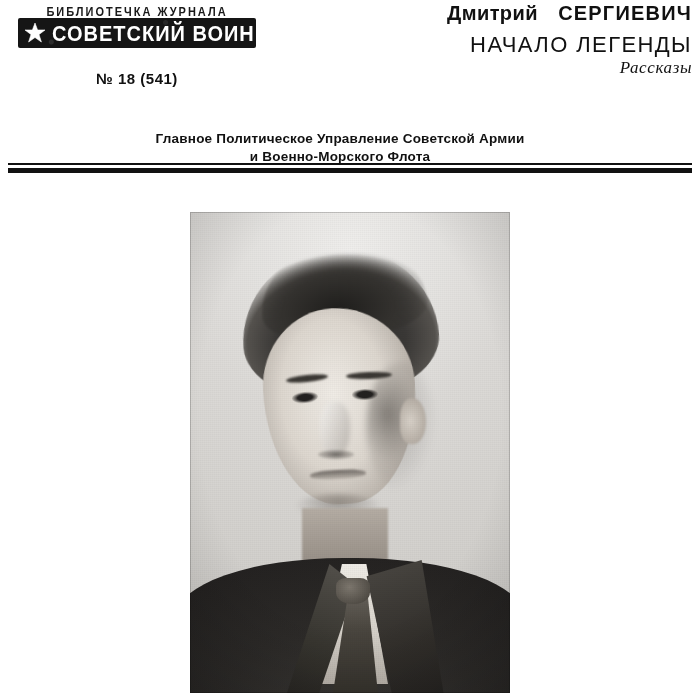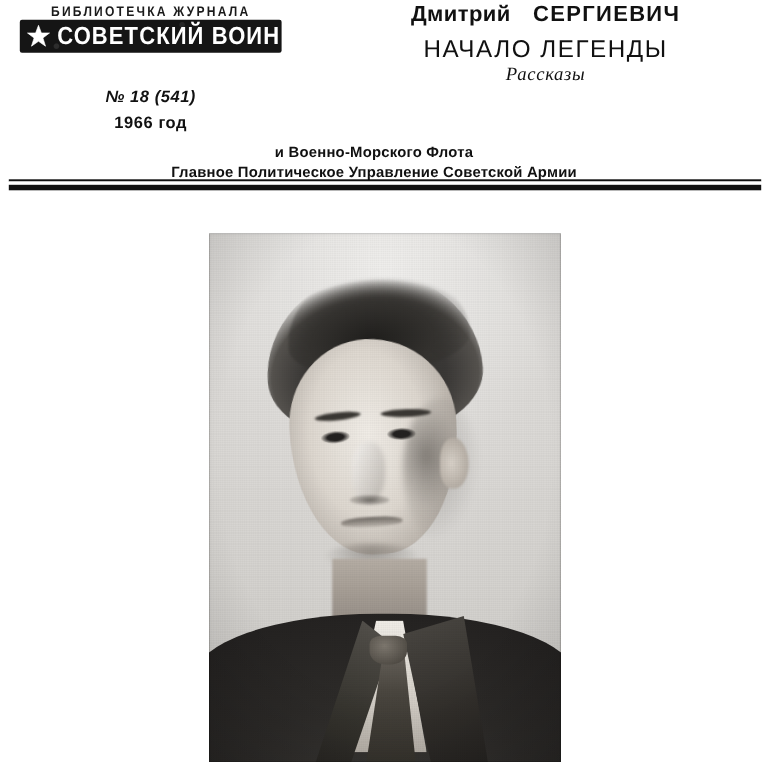--- a/index.html
+++ b/index.html
@@ -88,42 +88,42 @@
   }
 
   .issue-line, .year-line {
     text-align: center;
     width: 238px;
     font-size: 15px;
     font-weight: bold;
     color: #111;
     letter-spacing: 0.5px;
   }
-  .issue-line { margin-top: 32px; font-style: italic; }
+  .issue-line { margin-top: 22px; }
   .year-line  { margin-top: 6px; }
 
   .publisher {
     position: absolute;
     left: 60px;
     top: 130px;
     width: 560px;
     text-align: center;
     font-size: 13.5px;
     font-weight: bold;
     line-height: 1.35;
     letter-spacing: 0.2px;
   }
 
   
   .title-block {
     position: absolute;
     left: 300px;
     top: 2px;
     width: 392px;
-    text-align: center;
+    text-align: right;
   }
   .author {
     font-size: 20px;
     font-weight: bold;
     letter-spacing: 1.2px;
     white-space: nowrap;
   }
   .author .given { letter-spacing: 0.4px; }
   .book-title {
     margin-top: 7px;
@@ -375,26 +375,25 @@
       <div class="logo-bar">
         <span class="star">
           <svg width="22" height="22" viewBox="0 0 22 22" aria-hidden="true">
             <polygon points="11,1 13.6,8 21,8 15,12.5 17.4,20 11,15.5 4.6,20 7,12.5 1,8 8.4,8" fill="#ffffff" stroke="#ffffff" stroke-width="0.6"></polygon>
           </svg>
         </span>
         <span class="logo-name">СОВЕТСКИЙ ВОИН</span>
       </div>
 
       <div class="issue-line">№ 18 (541)</div>
-      <div class="year-line">1966 год</div>
     </div>
 
     <div class="publisher">
+      <div>Главное Политическое Управление Советской Армии</div>
       <div>и Военно-Морского Флота</div>
-      <div>Главное Политическое Управление Советской Армии</div>
     </div>
 
     <div class="title-block">
       <div class="author">
         <span class="given">Дмитрий</span>
         <span>&nbsp;</span>
         <span>СЕРГИЕВИЧ</span>
       </div>
       <div class="book-title">НАЧАЛО ЛЕГЕНДЫ</div>
       <div class="genre">Рассказы</div>

